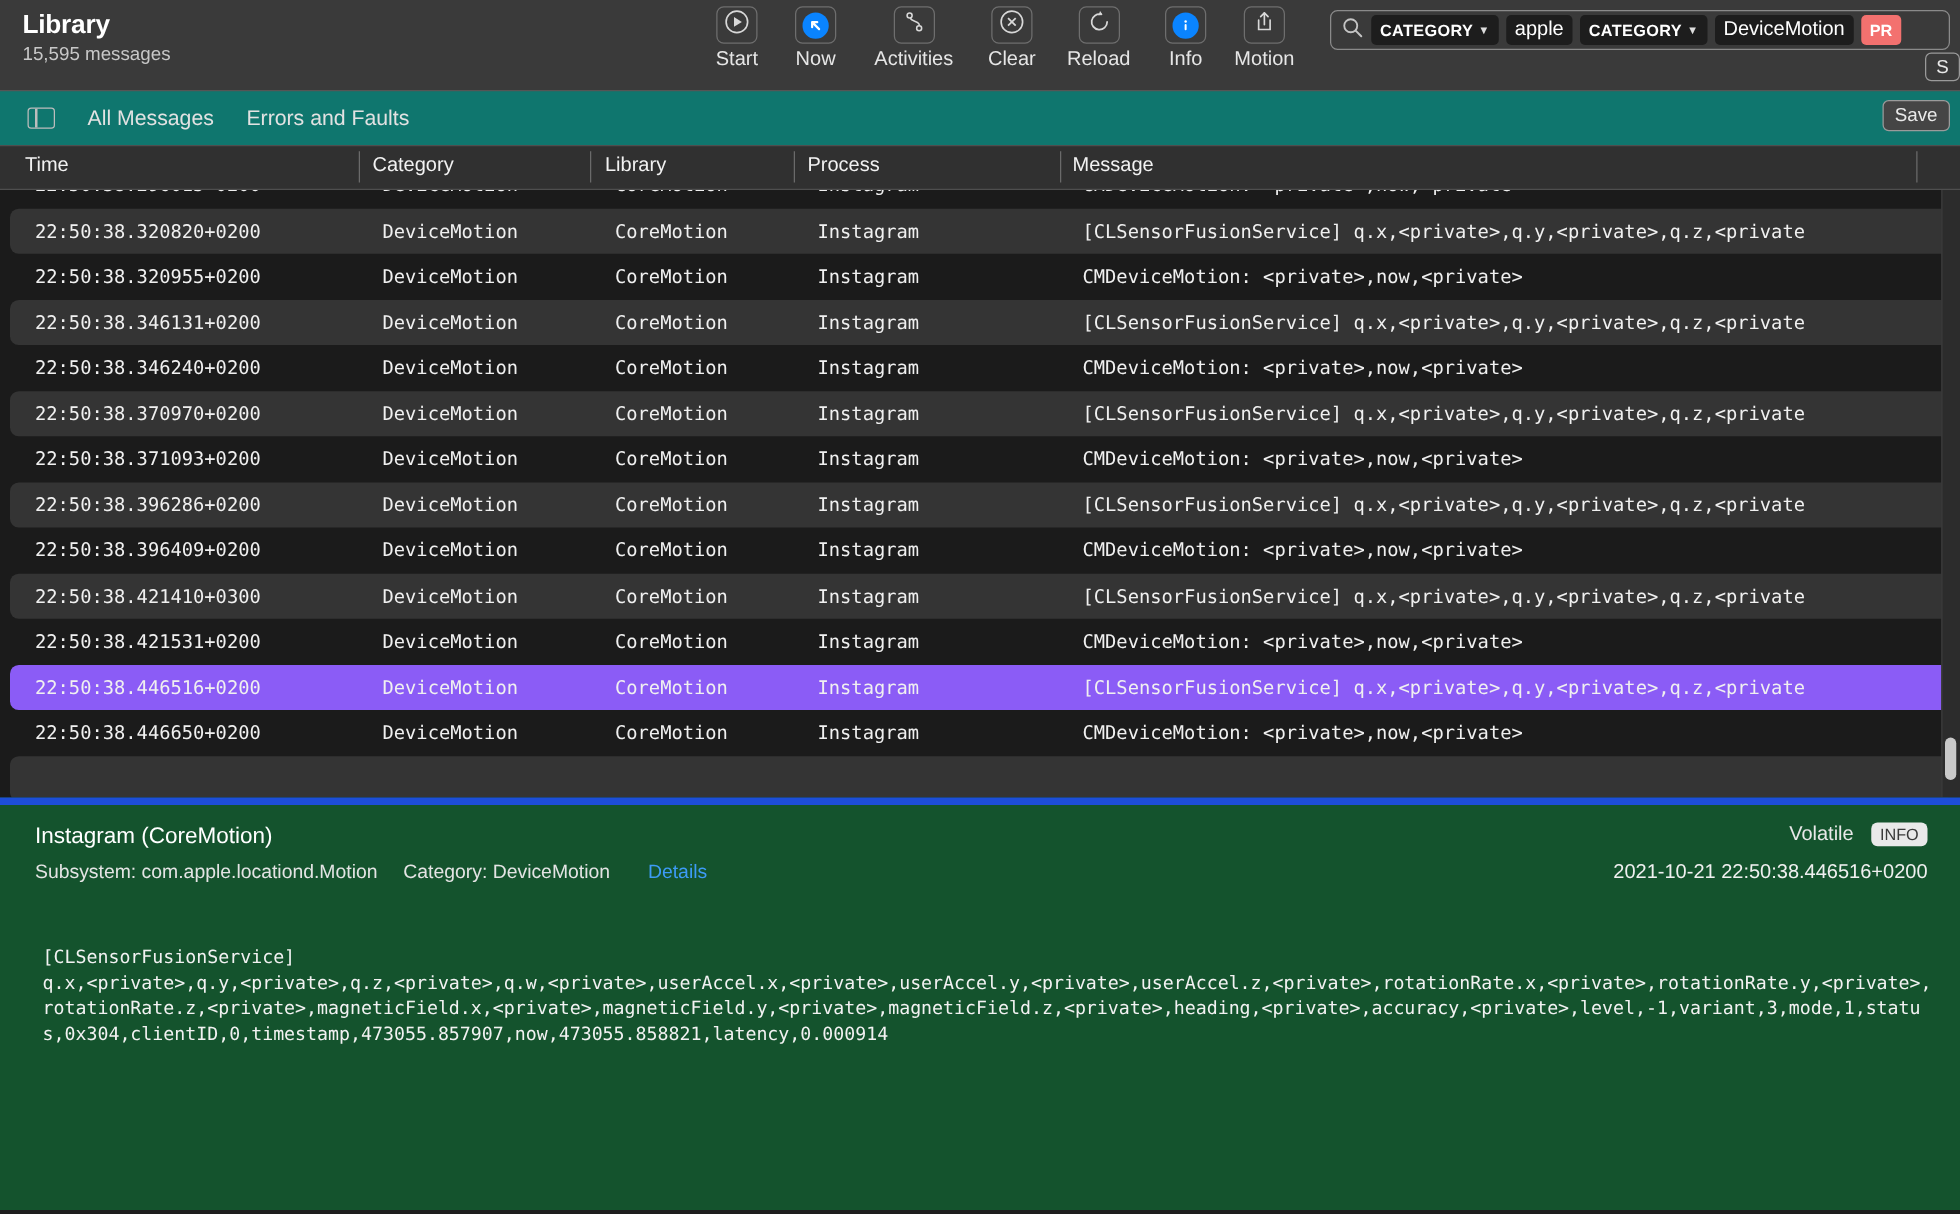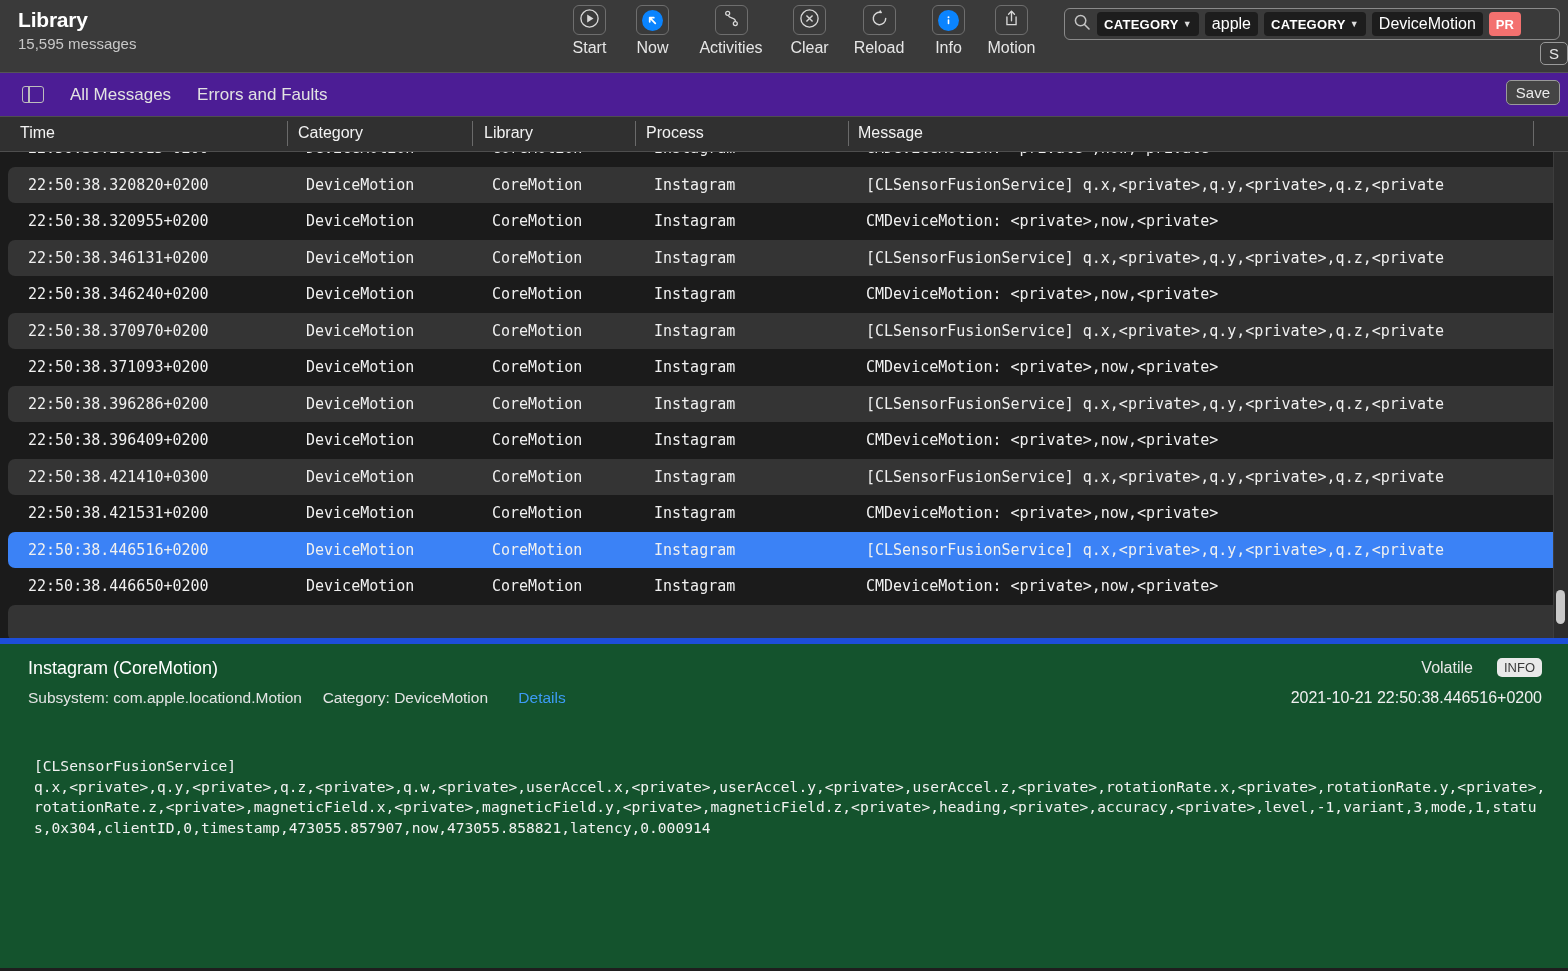--- a/index.html
+++ b/index.html
@@ -77,21 +77,21 @@
     border: 1px solid #9a9a9a;
     border-radius: 5px;
     background: #3a3a3a;
     font-size: 15px; color: #e8e8e8;
     padding: 2px 8px;
   }
 
   
   .filterbar {
     height: 44px;
-    background: #4c1d95;
+    background: #0f766e;
     border-top: 1px solid #555;
     display: flex; align-items: center;
     padding-left: 22px;
     gap: 26px;
     position: relative;
   }
   .sidebar-toggle {
     width: 22px; height: 17px;
     border: 1.5px solid #bdbdbd;
     border-radius: 3px;
@@ -137,21 +137,21 @@
     margin: 0 8px;
     border-radius: 7px;
     display: flex; align-items: center;
     font-family: "DejaVu Sans Mono", monospace;
     font-size: 15px;
     color: #f0f0f0;
     white-space: nowrap;
     overflow: hidden;
   }
   .row.alt { background: #343434; }
-  .row.sel { background: #3b82f6; }
+  .row.sel { background: #8b5cf6; }
   .c-time { position: absolute; left: 20px; }
   .c-cat  { position: absolute; left: 298px; }
   .c-lib  { position: absolute; left: 484px; }
   .c-proc { position: absolute; left: 646px; }
   .c-msg  { position: absolute; left: 858px; }
 
   .scrolltrack {
     position: absolute; right: 0; top: 0; width: 15px; height: 100%;
     background: #2c2c2c;
     border-left: 1px solid #3d3d3d;
@@ -175,21 +175,21 @@
   .detail-sub {
     margin-top: 10px;
     font-size: 15.5px; color: #e4e4e4;
   }
   .detail-sub .lnk { color: #3d9bf5; margin-left: 26px; }
   .detail-sub .gap { display: inline-block; width: 12px; }
   .detail-right {
     position: absolute; right: 26px; top: 14px;
     text-align: right;
   }
-  .volatile-row { display: flex; align-items: center; justify-content: flex-end; gap: 24px; }
+  .volatile-row { display: flex; align-items: center; justify-content: flex-end; gap: 14px; }
   .volatile { font-size: 16px; color: #e8e8e8; }
   .info-badge {
     background: #e9e9e9; color: #3a3a3a;
     font-size: 13px; border-radius: 5px;
     padding: 2px 7px;
   }
   .detail-time {
     margin-top: 12px;
     font-size: 16px; color: #f0f0f0;
   }

